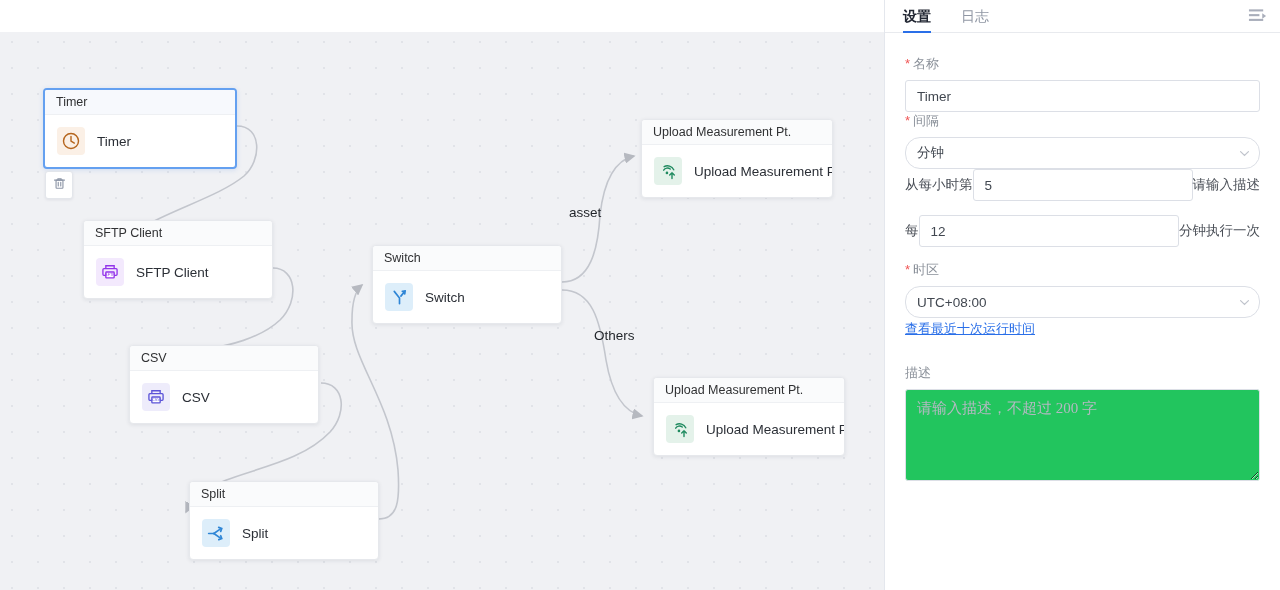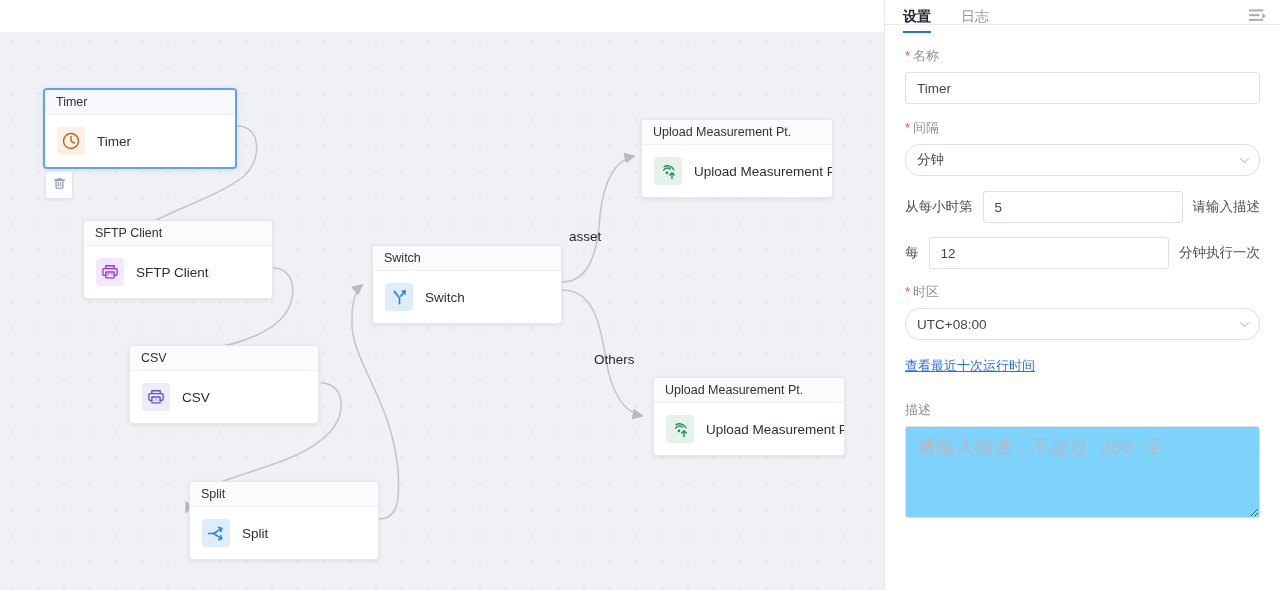--- a/index.html
+++ b/index.html
@@ -80,21 +80,20 @@
   .icon-split  { background: #ddeefa; }
   .icon-switch { background: #ddeefa; }
   .icon-upload { background: #e4f2ea; }
 
   .edge-label {
     position: absolute;
     font-size: 13.5px;
     color: #1f2328;
     background: transparent;
     white-space: nowrap;
-    margin-top: 24px;
   }
 
   #delete-btn {
     position: absolute;
     left: 45px; top: 171px;
     width: 28px; height: 28px;
     background: #ffffff;
     border: 1px solid #e3e6eb;
     border-radius: 3px;
     display: flex; align-items: center; justify-content: center;
@@ -104,21 +103,21 @@
 
   
   #panel {
     position: relative;
     width: 395px; height: 590px;
     background: #ffffff;
     display: flex; flex-direction: column;
   }
   #panel-tabs {
     position: relative;
-    height: 25px;
+    height: 33px;
     border-bottom: 1px solid #e8eaee;
     display: flex; align-items: flex-start;
     padding: 0 18px;
     flex: 0 0 auto;
     background: #fff;
   }
   .tab {
     font-size: 14px;
     line-height: 32px;
     height: 33px;
@@ -138,21 +137,21 @@
     width: 22px; height: 22px;
     display: flex; align-items: center; justify-content: center;
     cursor: pointer;
   }
 
   #panel-body {
     flex: 1 1 auto;
     padding: 22px 20px 0 20px;
     overflow: hidden;
   }
-  .field { margin-bottom: 15px; }
+  .field { }
   .flabel {
     font-size: 13px;
     color: #8a9099;
     margin-bottom: 7px;
     display: block;
   }
   .req { color: #f05555; margin-right: 3px; }
 
   .inp {
     width: 100%;
@@ -182,21 +181,20 @@
   .sel .caret {
     position: absolute; right: 9px; top: 50%;
     transform: translateY(-50%);
     color: #c0c4cc;
     font-size: 12px;
     line-height: 1;
   }
 
   .inline-row {
     display: flex; align-items: center;
-    gap: 10px;
     margin-bottom: 14px;
   }
   .inline-row .txt {
     font-size: 13.5px;
     color: #4a4f57;
     white-space: nowrap;
     flex: 0 0 auto;
   }
   .inline-row .inp { flex: 1 1 auto; }
 
@@ -209,26 +207,26 @@
     margin-top: 2px;
   }
 
   .ta-wrap { margin-top: 26px; }
   textarea.ta {
     width: 100%;
     height: 92px;
     border: 1px solid #dcdfe6;
     border-radius: 3px;
     padding: 7px 11px;
-    font-size: 19px;
-    font-family: Liberation Mono, monospace;
+    font-size: 15px;
+    font-family: Liberation Serif, serif;
     color: #414750;
     resize: vertical;
     outline: none;
-    background: #7dd3fc;
+    background: #22c55e;
     line-height: 1.5;
   }
   textarea.ta::placeholder { color: #b4b9c2; }
   .inp::placeholder { color: #b4b9c2; }
 </style>
 </head>
 <body>
 
 <div id="app">
 

